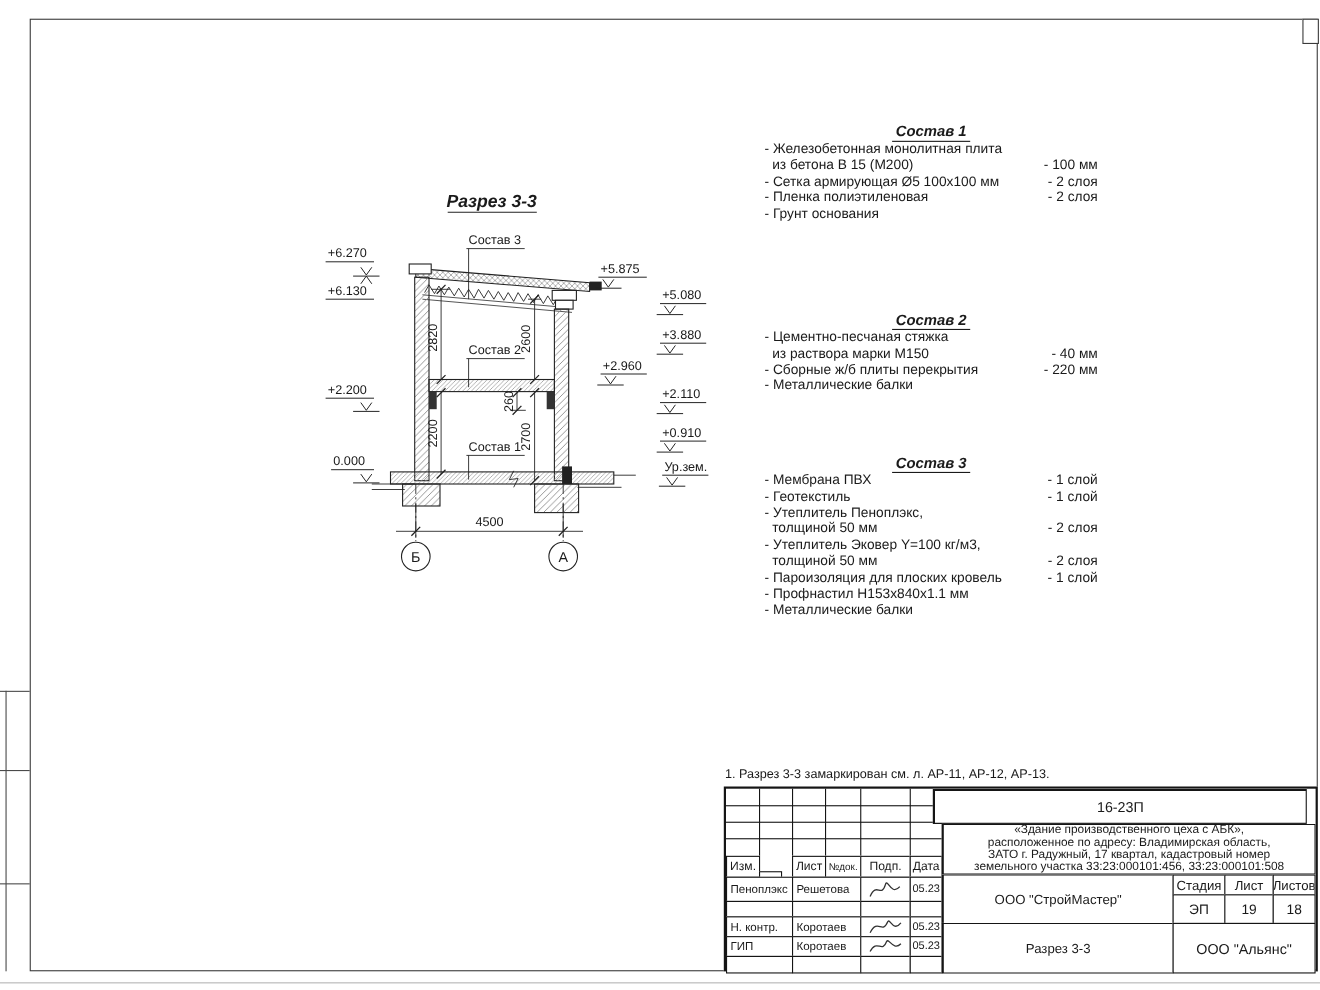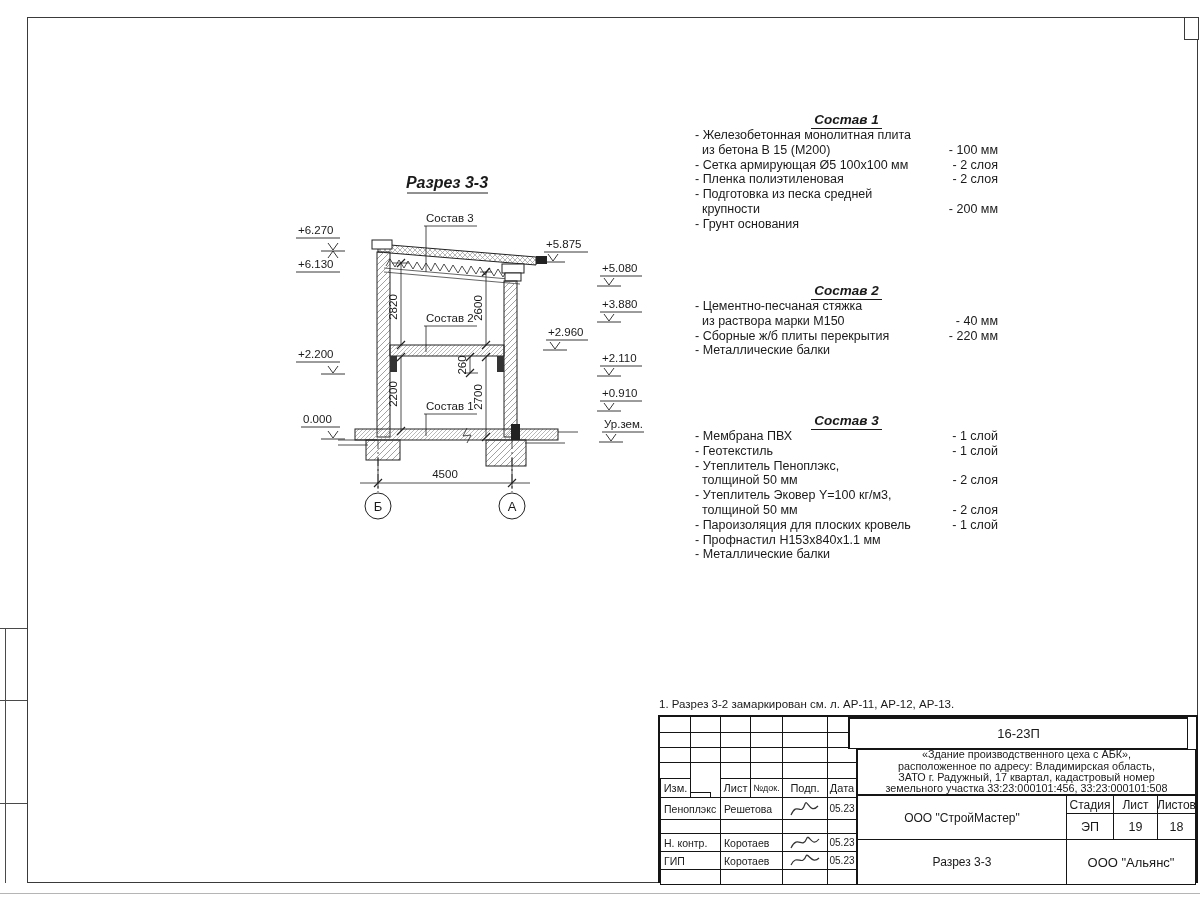--- a/index.html
+++ b/index.html
@@ -195,25 +195,20 @@
       </div>
     <div class="item">
         <div class="itxt">- Сетка армирующая Ø5 100х100 мм</div>
         <div class="ival">- 2 слоя</div>
       </div>
     <div class="item">
         <div class="itxt">- Пленка полиэтиленовая</div>
         <div class="ival">- 2 слоя</div>
       </div>
     <div class="item">
-        <div class="itxt">- Подготовка из песка средней
-&nbsp;&nbsp;крупности</div>
-        <div class="ival">- 200 мм</div>
-      </div>
-    <div class="item">
         <div class="itxt">- Грунт основания</div>
         <div class="ival"></div>
       </div>
   </div>
 </section>
 
 <section class="comp" style="top:283px">
   <h3 class="comp-title"><span>Состав 2</span></h3>
   <div class="comp-items">
     <div class="item">
@@ -261,21 +256,21 @@
         <div class="itxt">- Профнастил Н153х840х1.1 мм</div>
         <div class="ival"></div>
       </div>
     <div class="item">
         <div class="itxt">- Металлические балки</div>
         <div class="ival"></div>
       </div>
   </div>
 </section>
 
-<div class="note">1. Разрез 3-2 замаркирован см. л. АР-11, АР-12, АР-13.</div>
+<div class="note">1. Разрез 3-3 замаркирован см. л. АР-11, АР-12, АР-13.</div>
 
 <div class="tb">
 
   <div class="lineh" style="left:0;top:15px;width:197px"></div>
   <div class="lineh" style="left:0;top:30px;width:197px"></div>
   <div class="lineh" style="left:0;top:45px;width:197px"></div>
   <div class="linev" style="left:30px;top:0;height:61px"></div>
   <div class="linev" style="left:60px;top:0;height:61px"></div>
   <div class="linev" style="left:90px;top:0;height:61px"></div>
   <div class="linev" style="left:122px;top:0;height:61px"></div>

